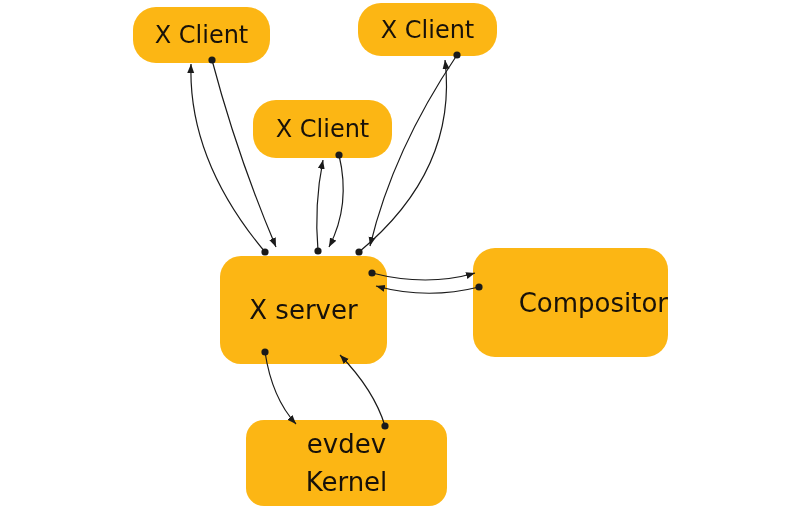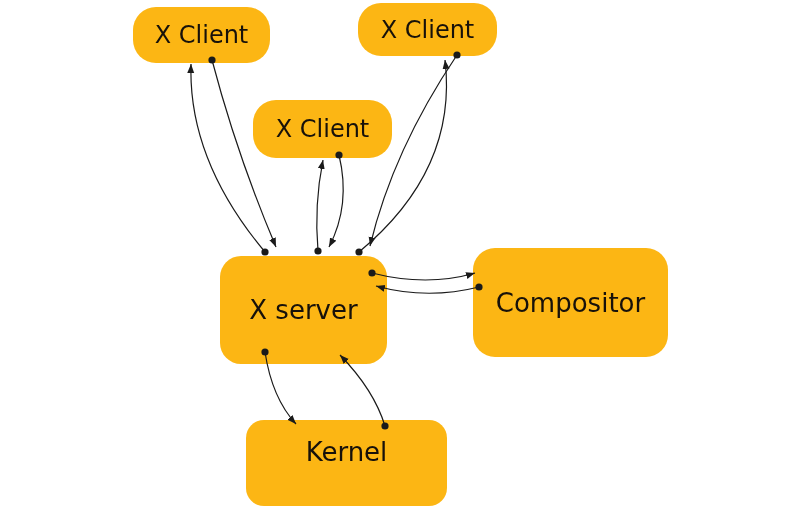--- a/index.html
+++ b/index.html
@@ -20,21 +20,21 @@
     background: #FCB614;
     color: #17110a;
     display: flex;
     align-items: center;
     justify-content: center;
     text-align: center;
     box-sizing: border-box;
   }
   .node-client  { border-radius: 23px; font-size: 24px; }
   .node-server  { border-radius: 21px; font-size: 26px; }
-  .node-comp    { border-radius: 22px; font-size: 26px; }
+  .node-comp    { border-radius: 22px; font-size: 26px; justify-content: flex-end; }
   .node-kernel  {
     border-radius: 18px;
     font-size: 26px;
     flex-direction: column;
     justify-content: flex-start;
     padding-top: 9px;
   }
   .kernel-row {
     display: flex;
     gap: 27px;
@@ -84,20 +84,21 @@
   <div class="node node-server" id="x-server">
     <span>X server</span>
   </div>
 
   <div class="node node-comp" id="compositor">
     <span>Compositor</span>
   </div>
 
   <div class="node node-kernel" id="kernel">
     <div class="kernel-row">
+      <span>evdev</span>
     </div>
     <div class="kernel-label">Kernel</div>
   </div>
 
   <svg class="edges-overlay" viewBox="0 0 800 507" aria-hidden="true">
     <defs>
       <marker id="dot" markerUnits="userSpaceOnUse" markerWidth="9" markerHeight="9" refX="4.5" refY="4.5">
         <circle cx="4.5" cy="4.5" r="3.6" fill="#1a1a1a"></circle>
       </marker>
       <marker id="arrow" markerUnits="userSpaceOnUse" markerWidth="10" markerHeight="8" refX="9" refY="3.8" orient="auto">

